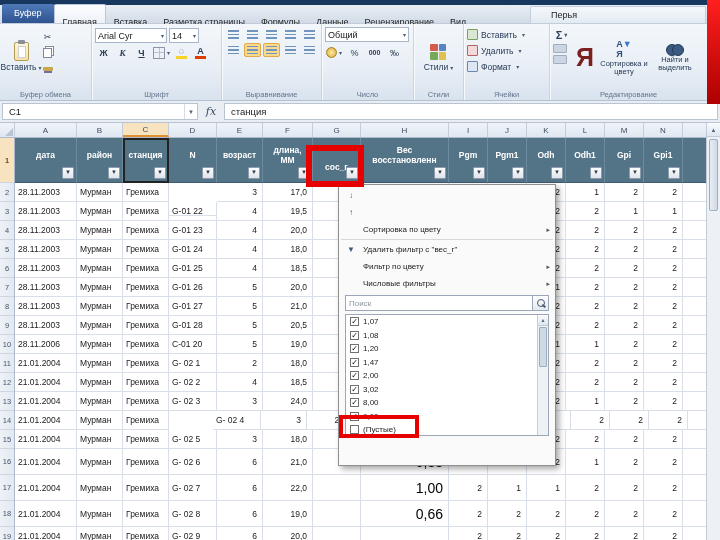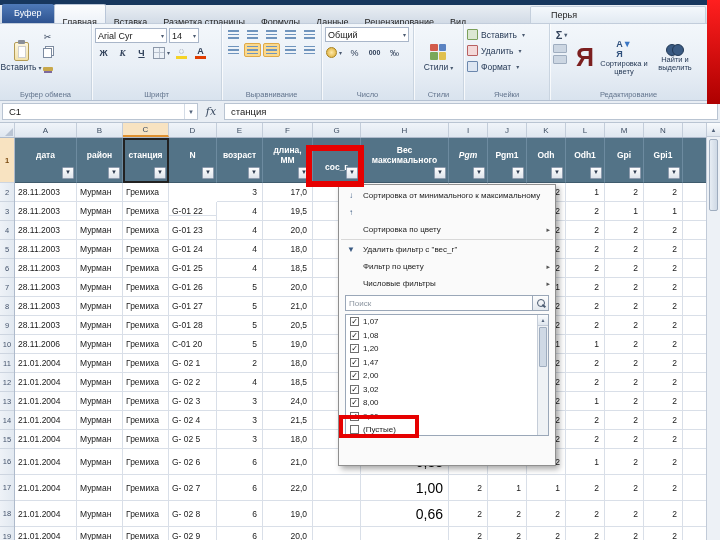--- a/index.html
+++ b/index.html
@@ -405,24 +405,24 @@
           </div>
           <div class="hcell" style="width: 50px;">
             <span class="htext">длина, MM</span>
             <span class="fbtn">▼</span>
           </div>
           <div class="hcell" style="width: 48px; align-items: flex-end;">
             <span class="htext">сос_г</span>
             <span class="fbtn">▼</span>
           </div>
           <div class="hcell" style="width: 88px;">
-            <span class="htext">Вес максимального</span>
-            <span class="fbtn">▼</span>
-          </div>
-          <div class="hcell" style="width: 39px; font-style: italic;">
+            <span class="htext">Вес восстановленн</span>
+            <span class="fbtn">▼</span>
+          </div>
+          <div class="hcell" style="width: 39px;">
             <span class="htext">Pgm</span>
             <span class="fbtn">▼</span>
           </div>
           <div class="hcell" style="width: 39px;">
             <span class="htext">Pgm1</span>
             <span class="fbtn">▼</span>
           </div>
           <div class="hcell" style="width: 39px;">
             <span class="htext">Odh</span>
             <span class="fbtn">▼</span>
@@ -645,21 +645,21 @@
             <div class="dcell num" style="width: 39px;">2</div>
             <div class="dcell num" style="width: 39px;">1</div>
             <div class="dcell num" style="width: 39px;">2</div>
             <div class="dcell num" style="width: 39px;">2</div>
             <div class="dcell num" style="width: 24px;"></div>
           </div>
           <div class="drow" style="height: 19px;">
             <div class="dcell txt" style="width: 62px;">21.01.2004</div>
             <div class="dcell txt" style="width: 46px;">Мурман</div>
             <div class="dcell txt" style="width: 46px;">Гремиха</div>
-            <div class="dcell txt" style="width: 48px;">G- 02 4</div>
+            <div class="dcell txt" style="width: 48px; margin-left: 44px;">G- 02 4</div>
             <div class="dcell num" style="width: 46px;">3</div>
             <div class="dcell num" style="width: 50px;">21,5</div>
             <div class="dcell num" style="width: 48px;"></div>
             <div class="dcell num" style="width: 88px;"></div>
             <div class="dcell num" style="width: 39px;"></div>
             <div class="dcell num" style="width: 39px;"></div>
             <div class="dcell num" style="width: 39px;">2</div>
             <div class="dcell num" style="width: 39px;">2</div>
             <div class="dcell num" style="width: 39px;">2</div>
             <div class="dcell num" style="width: 39px;">2</div>
@@ -755,21 +755,20 @@
   </div>
 
   <div class="vscroll">
     <div class="sarrow">▲</div>
     <div class="sthumb"></div>
   </div>
 
   <div class="fpanel">
     <div class="mi">
         <span class="ico">↓</span>
-        <span>Сортировка от минимального к максимальному</span>
       </div>
     <div class="mi">
         <span class="ico">↑</span>
       </div>
     <div class="mi">
         <span>Сортировка по цвету</span>
         <span class="sub">▸</span>
       </div>
     <div class="msep"></div>
     <div class="mi">

